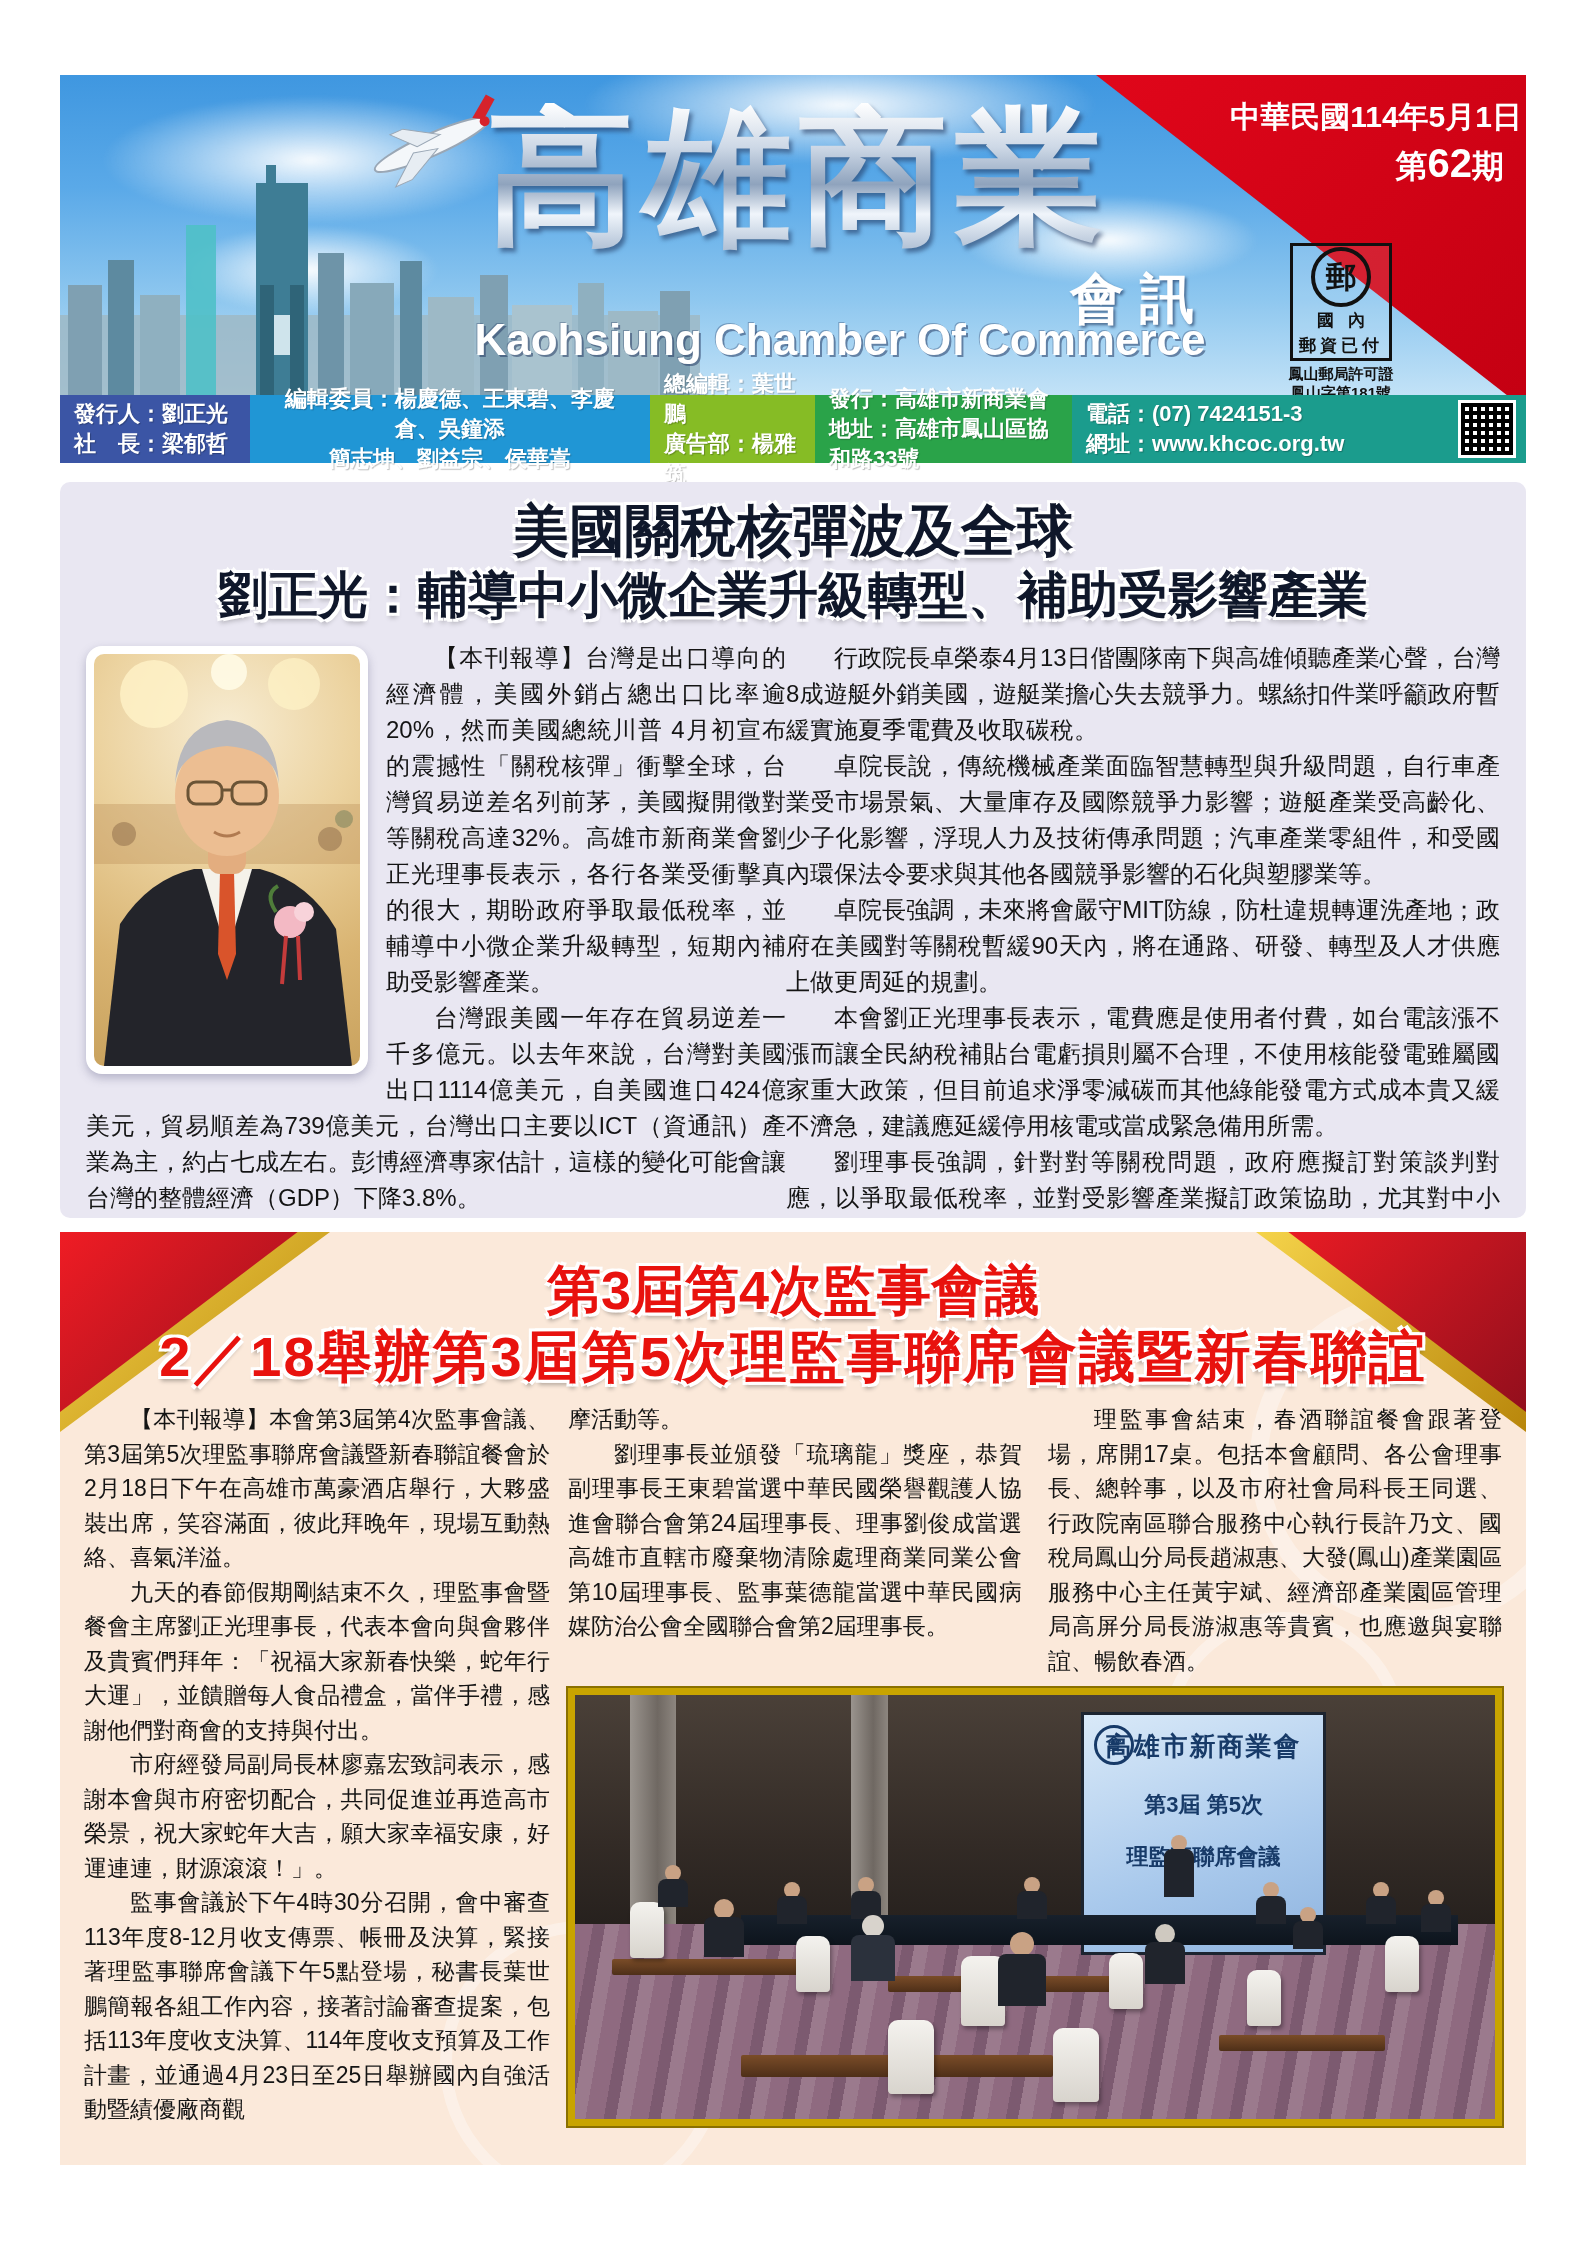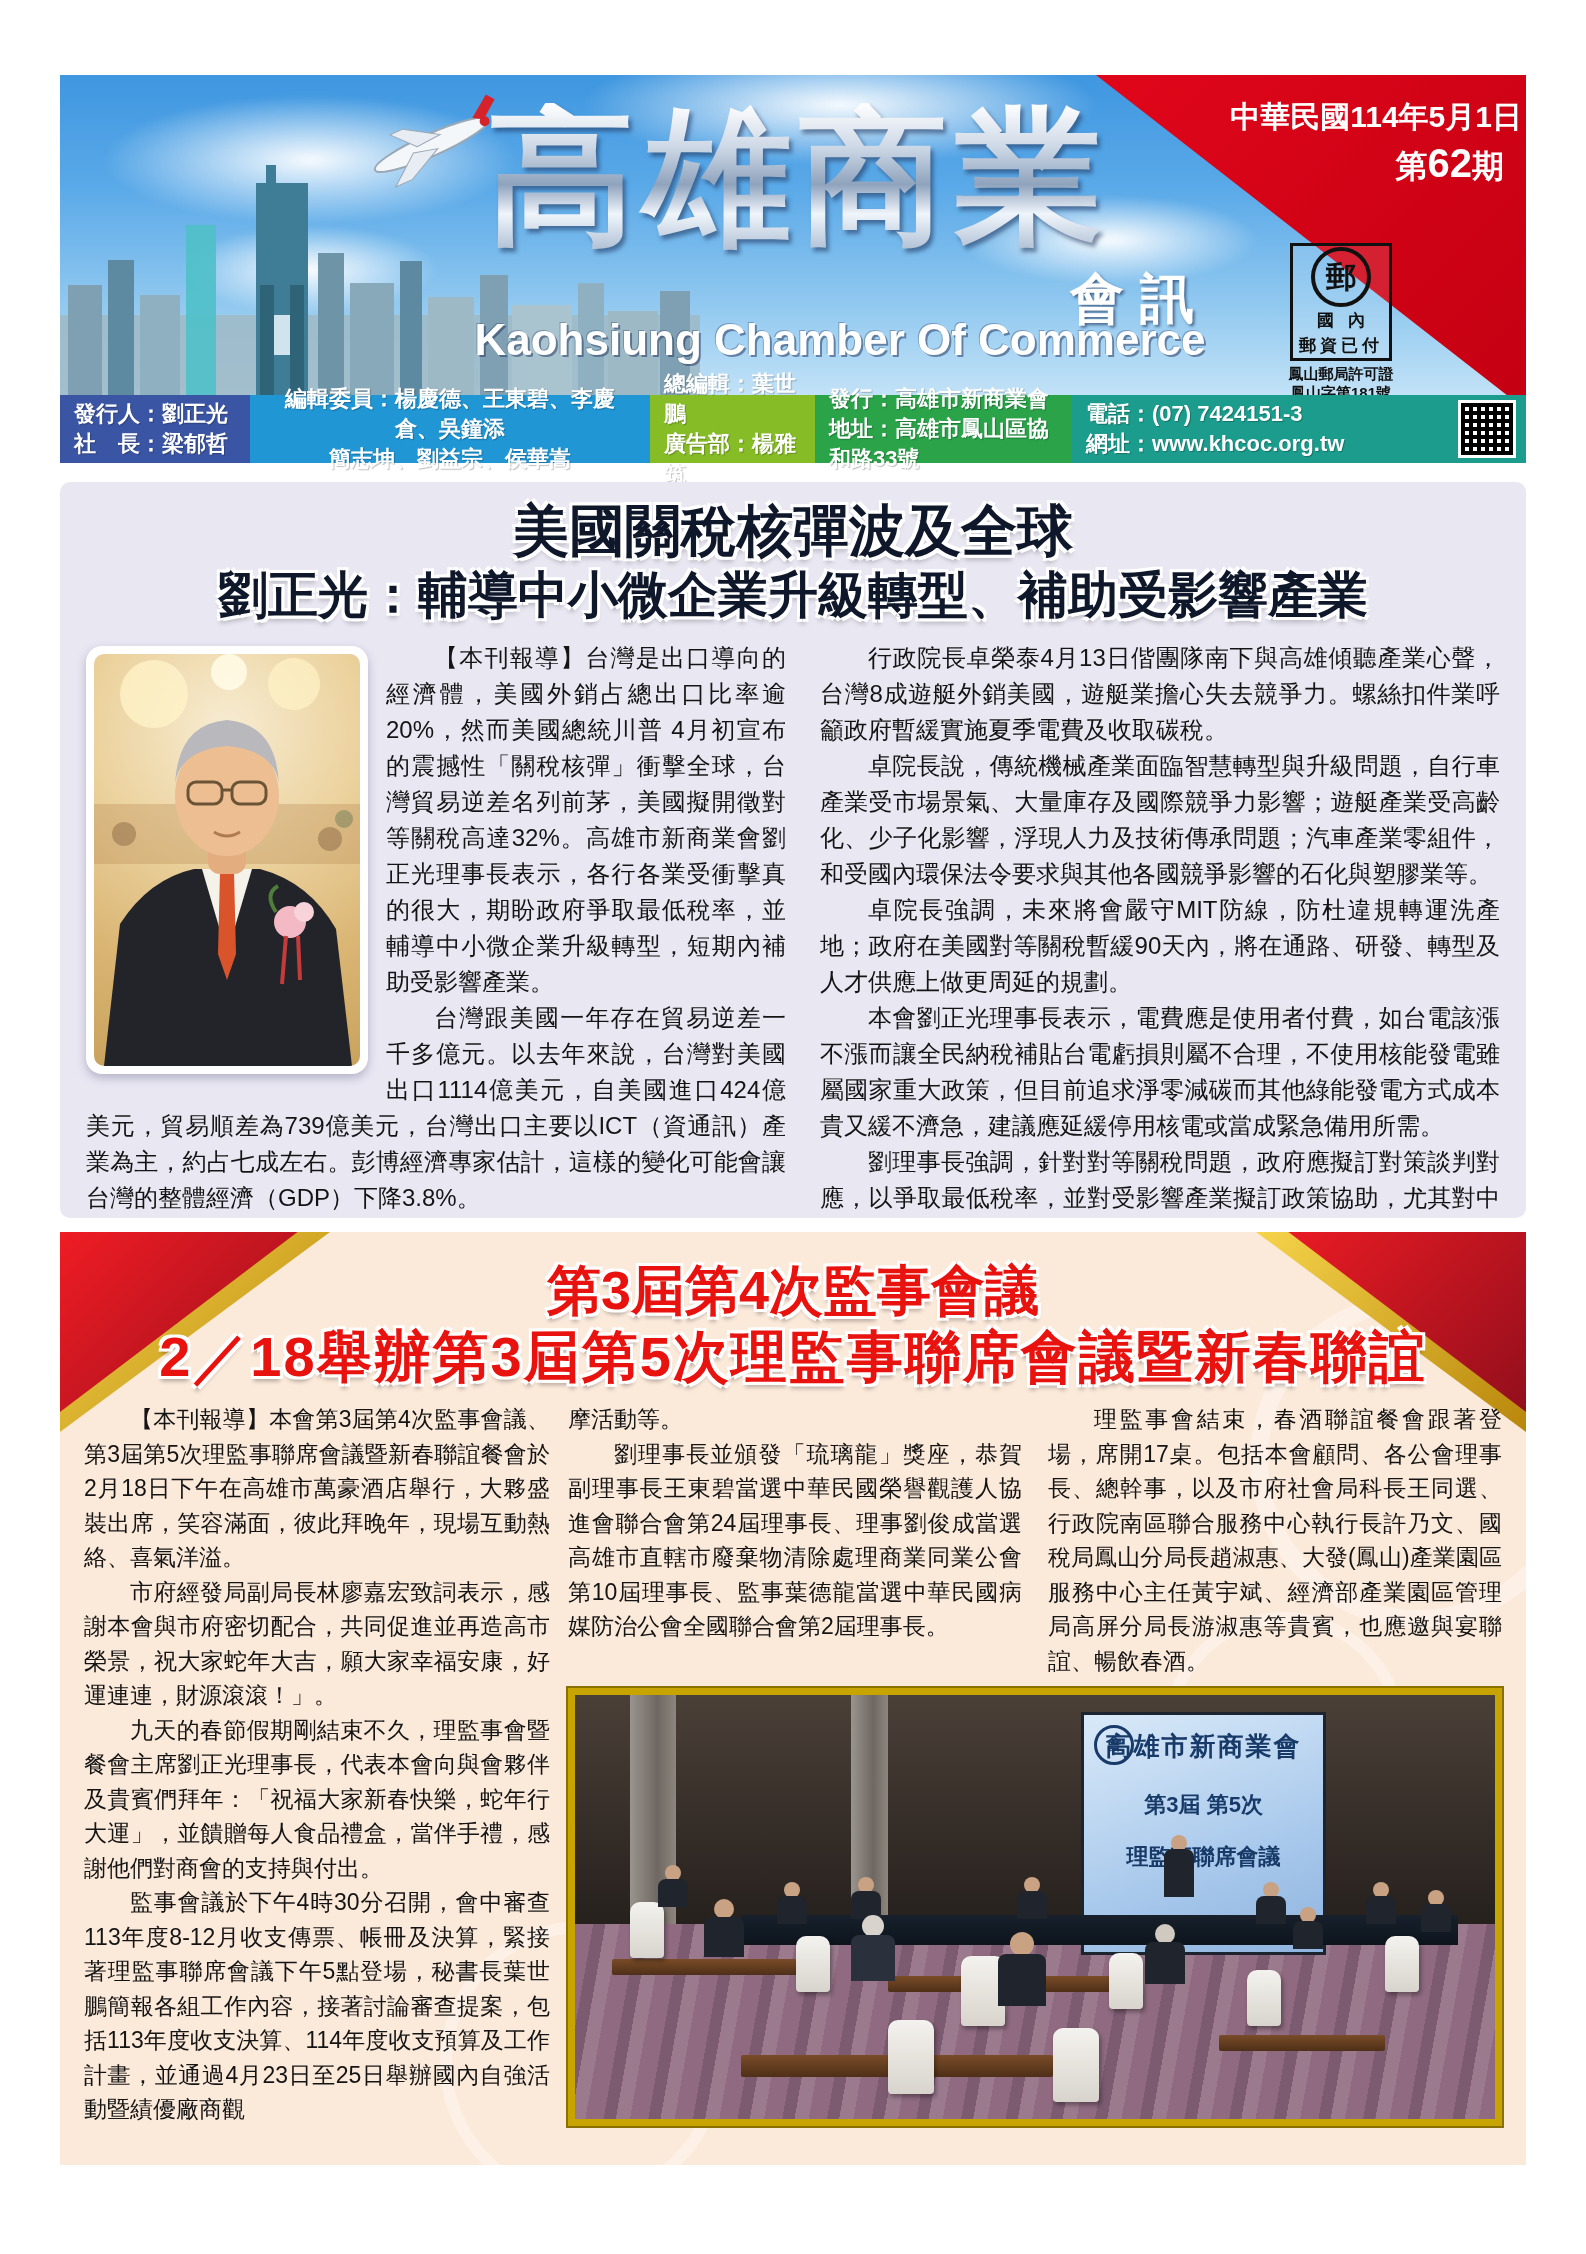--- a/index.html
+++ b/index.html
@@ -57,21 +57,21 @@
       repeating-linear-gradient(90deg,#000 0 4px,#fff 4px 8px);}
 
   
   .article1{position:absolute;left:60px;top:482px;width:1466px;height:736px;background:#e9e7f2;
             border-radius:10px;overflow:hidden;}
   .a1-title{margin-top:16px;text-align:center;color:#0f172a;font-weight:900;}
   .a1-title .t1{font-size:56px;line-height:66px;
       text-shadow:-3px -3px 0 #fff,3px -3px 0 #fff,-3px 3px 0 #fff,3px 3px 0 #fff,0 5px 5px rgba(0,0,0,.25);}
   .a1-title .t2{font-size:50px;line-height:62px;
       text-shadow:-3px -3px 0 #fff,3px -3px 0 #fff,-3px 3px 0 #fff,3px 3px 0 #fff,0 5px 5px rgba(0,0,0,.25);}
-  .a1-body{display:flex;gap:34px;padding:14px 26px 0 26px;box-sizing:border-box;}
+  .a1-body{display:flex;padding:14px 26px 0 26px;box-sizing:border-box;}
   .a1-col{font-size:24px;line-height:36px;color:#141414;text-align:justify;}
   .a1-left{width:700px;}
   .a1-right{flex:1;}
   .a1-col p{margin:0;text-indent:2em;}
   .photo1{float:left;width:282px;height:428px;margin:6px 18px 6px 0;background:#fff;border-radius:16px;
           box-shadow:0 4px 10px rgba(80,80,120,.35);padding:8px;box-sizing:border-box;}
   .photo1-inner{width:100%;height:100%;border-radius:10px;overflow:hidden;position:relative;
           background:radial-gradient(circle at 50% 18%,#f7ecd2 0%,#ecd3a0 35%,#d9b472 70%,#c9a25e 100%);}
 
   
@@ -291,22 +291,22 @@
     </div>
 
     <div class="a2-title">
       <div class="t1">第3屆第4次監事會議</div>
       <div class="t2">2／18舉辦第3屆第5次理監事聯席會議暨新春聯誼</div>
     </div>
 
     <div class="a2-body">
       <div class="a2-col a2-col1">
         <p>【本刊報導】本會第3屆第4次監事會議、第3屆第5次理監事聯席會議暨新春聯誼餐會於2月18日下午在高雄市萬豪酒店舉行，大夥盛裝出席，笑容滿面，彼此拜晚年，現場互動熱絡、喜氣洋溢。</p>
+        <p>九天的春節假期剛結束不久，理監事會暨餐會主席劉正光理事長，代表本會向與會夥伴及貴賓們拜年：「祝福大家新春快樂，蛇年行大運」，並饋贈每人食品禮盒，當伴手禮，感謝他們對商會的支持與付出。</p>
         <p>市府經發局副局長林廖嘉宏致詞表示，感謝本會與市府密切配合，共同促進並再造高市榮景，祝大家蛇年大吉，願大家幸福安康，好運連連，財源滾滾！」。</p>
-        <p>九天的春節假期剛結束不久，理監事會暨餐會主席劉正光理事長，代表本會向與會夥伴及貴賓們拜年：「祝福大家新春快樂，蛇年行大運」，並饋贈每人食品禮盒，當伴手禮，感謝他們對商會的支持與付出。</p>
         <p>監事會議於下午4時30分召開，會中審查113年度8-12月收支傳票、帳冊及決算，緊接著理監事聯席會議下午5點登場，秘書長葉世鵬簡報各組工作內容，接著討論審查提案，包括113年度收支決算、114年度收支預算及工作計畫，並通過4月23日至25日舉辦國內自強活動暨績優廠商觀</p>
       </div>
       <div class="a2-right">
         <div class="a2-cols">
           <div class="a2-col">
             <p class="cont">摩活動等。</p>
             <p>劉理事長並頒發「琉璃龍」獎座，恭賀副理事長王東碧當選中華民國榮譽觀護人協進會聯合會第24屆理事長、理事劉俊成當選高雄市直轄市廢棄物清除處理商業同業公會第10屆理事長、監事葉德龍當選中華民國病媒防治公會全國聯合會第2屆理事長。</p>
           </div>
           <div class="a2-col">
             <p>理監事會結束，春酒聯誼餐會跟著登場，席開17桌。包括本會顧問、各公會理事長、總幹事，以及市府社會局科長王同選、行政院南區聯合服務中心執行長許乃文、國稅局鳳山分局長趙淑惠、大發(鳳山)產業園區服務中心主任黃宇斌、經濟部產業園區管理局高屏分局長游淑惠等貴賓，也應邀與宴聯誼、暢飲春酒。</p>

